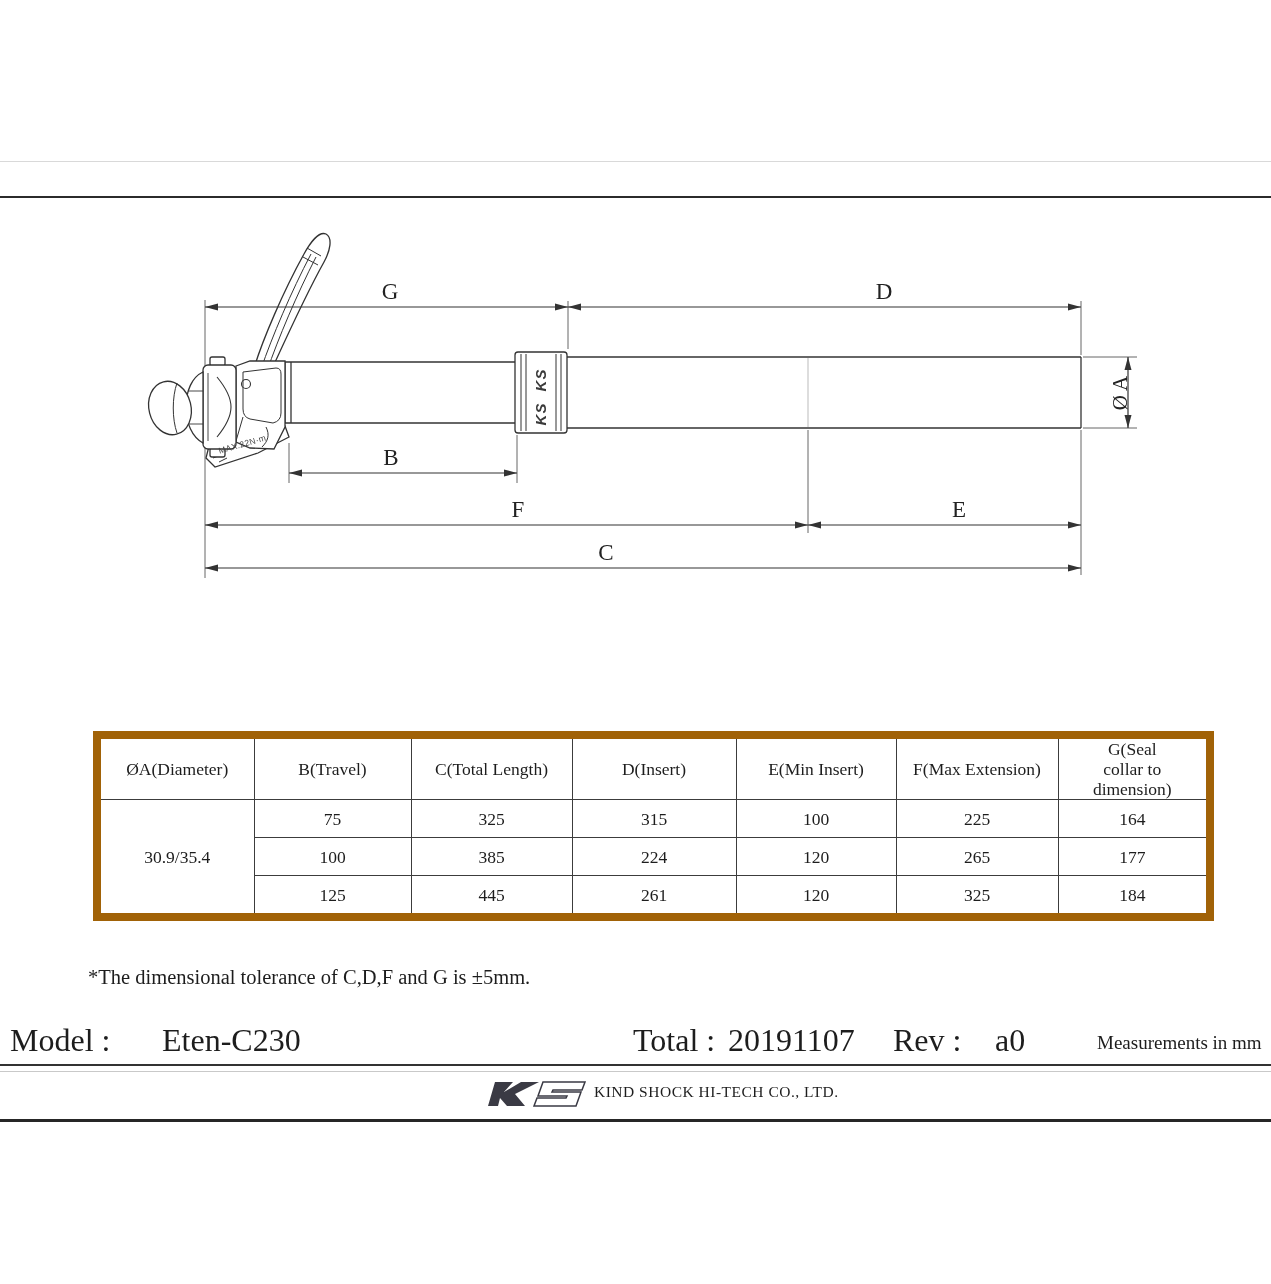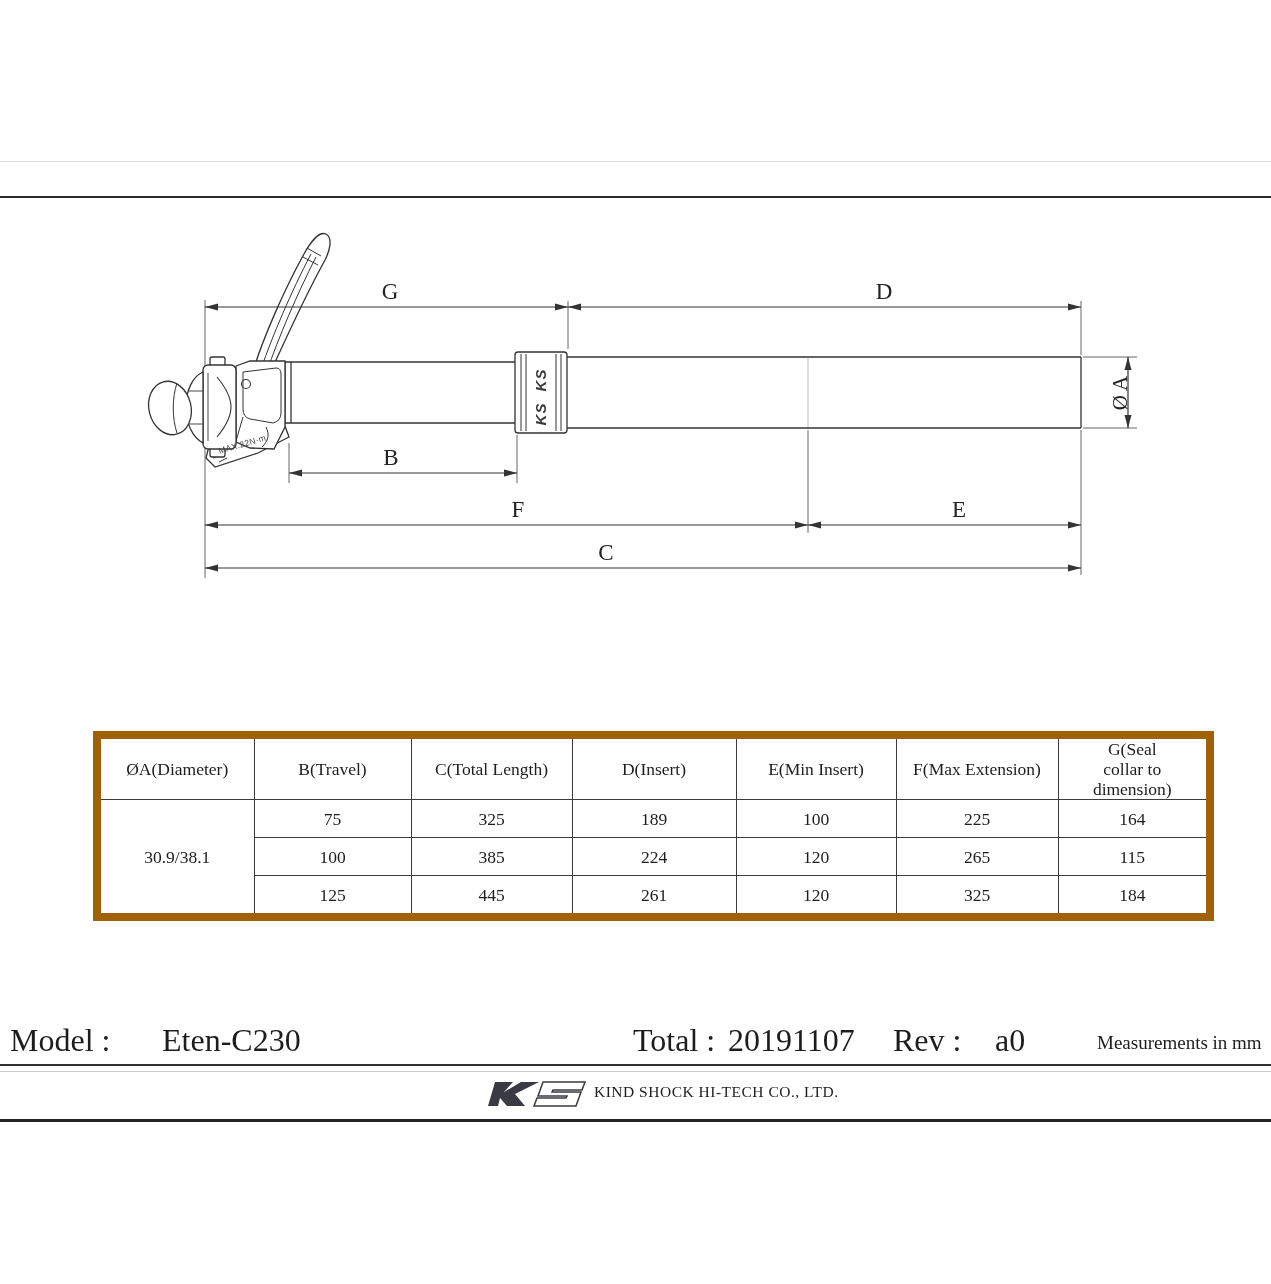--- a/index.html
+++ b/index.html
@@ -171,47 +171,48 @@
         <th>B(Travel)</th>
         <th>C(Total Length)</th>
         <th>D(Insert)</th>
         <th>E(Min Insert)</th>
         <th>F(Max Extension)</th>
         <th style="width:152px;padding:0 32px">G(Seal collar to dimension)</th>
       </tr>
     </thead>
     <tbody>
       <tr>
-        <td rowspan="3">30.9/38.1</td>
+        <td rowspan="3">30.9/35.4</td>
         <td>75</td>
         <td>325</td>
-        <td>189</td>
+        <td>315</td>
         <td>100</td>
         <td>225</td>
         <td>164</td>
       </tr>
       <tr>
         <td>100</td>
         <td>385</td>
         <td>224</td>
         <td>120</td>
         <td>265</td>
-        <td>115</td>
+        <td>177</td>
       </tr>
       <tr>
         <td>125</td>
         <td>445</td>
         <td>261</td>
         <td>120</td>
         <td>325</td>
         <td>184</td>
       </tr>
     </tbody>
   </table>
 
+  <div class="note">*The dimensional tolerance of C,D,F and G is  ±5mm.</div>
 
   <span class="tb" style="left:10px;top:1022px">Model :</span>
   <span class="tb" style="left:162px;top:1022px">Eten-C230</span>
   <span class="tb" style="left:633px;top:1022px">Total :</span>
   <span class="tb" style="left:728px;top:1022px">20191107</span>
   <span class="tb" style="left:893px;top:1022px">Rev :</span>
   <span class="tb" style="left:995px;top:1022px">a0</span>
   <span class="tb-small" style="left:1097px;top:1032px">Measurements in mm</span>
 
   <div class="hline rule" style="top:1064px"></div>

